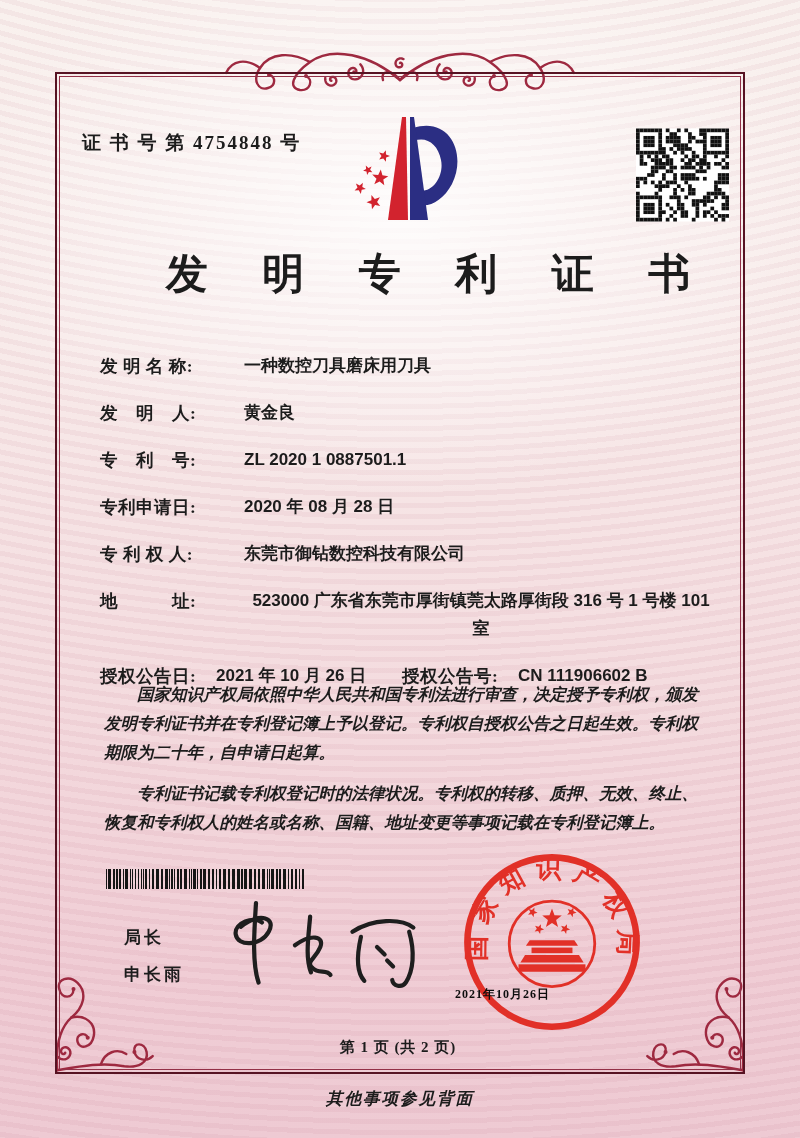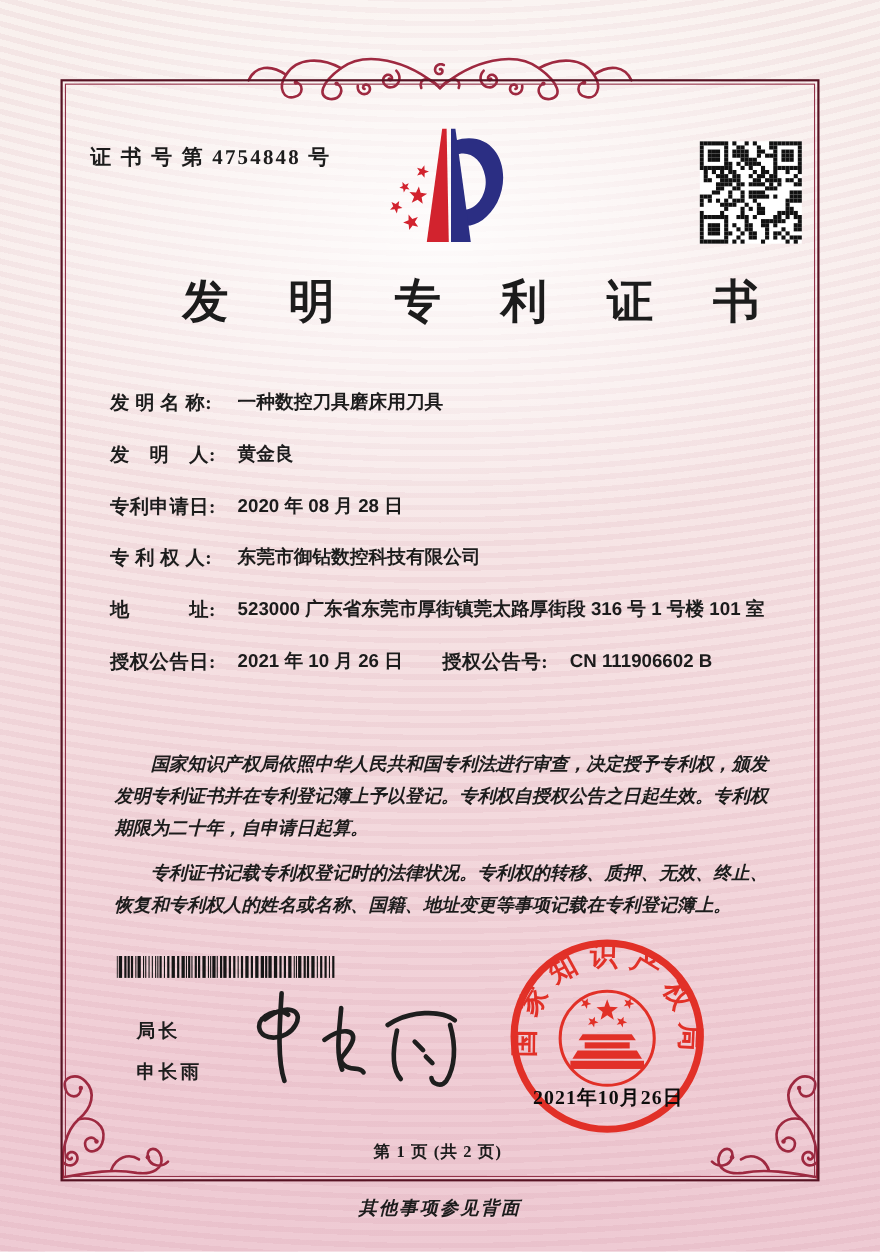--- a/index.html
+++ b/index.html
@@ -16,37 +16,37 @@
     border:1px solid #933047;}
   .songti{font-family:"Liberation Serif","DejaVu Serif",serif;}
   .heiti{font-family:"Liberation Sans","DejaVu Sans",sans-serif;margin-left:36px;}
   .kaiti{font-family:"Liberation Serif","DejaVu Serif",serif;font-style:italic;}
   .cert-no{position:absolute;left:82px;top:130px;font-size:19px;font-weight:bold;letter-spacing:2px;}
   .logo{position:absolute;left:344px;top:112px;width:120px;height:128px;}
   .qr{position:absolute;left:636px;top:127px;width:93px;height:96px;}
   .title{position:absolute;left:55px;top:246px;width:768px;text-align:center;
     font-size:42px;font-weight:bold;letter-spacing:22px;margin-right:-22px;}
   .fields{position:absolute;left:100px;top:352px;width:618px;}
-  .frow{display:flex;align-items:flex-start;margin-bottom:19px;line-height:28px;}
+  .frow{display:flex;align-items:flex-start;margin-bottom:19px;line-height:28px;gap:28px;}
   .flabel{flex:0 0 112px;font-size:17.5px;font-weight:bold;letter-spacing:.5px;}
   .fvalue{font-size:17px;font-weight:bold;padding-left:4px;max-width:498px;
     font-family:"Liberation Sans","DejaVu Sans",sans-serif;text-align:center;}
   .grant-row{display:flex;margin-top:0px;line-height:28px;}
   .grant-left{display:flex;width:302px;}
   .grant-right{display:flex;}
   .paras{position:absolute;left:92px;top:668px;width:622px;
     font-size:16.5px;font-weight:600;line-height:29px;}
   .paras p{margin:12px;text-indent:2em;}
   .barcode{position:absolute;left:106px;top:869px;width:202px;height:20px;}
   .sig-block{position:absolute;left:88px;top:926px;font-size:17px;font-weight:bold;letter-spacing:3px;}
   .sig-block div{margin-bottom:14px;}
   .signature{position:absolute;left:212px;top:892px;width:220px;height:110px;}
   .seal{position:absolute;left:459px;top:849px;width:186px;height:186px;opacity:.93;}
-  .seal-date{position:absolute;left:455px;top:986px;width:196px;text-align:center;
-    font-size:18px;font-weight:bold;letter-spacing:1px;color:#0d0d0d;}
+  .seal-date{position:absolute;left:455px;top:986px;width:196px;
+    font-size:12px;font-weight:bold;letter-spacing:1px;color:#0d0d0d;}
   .page-info{position:absolute;left:55px;top:1038px;width:686px;text-align:center;
     font-size:15px;font-weight:600;letter-spacing:1px;}
   .back-note{position:absolute;left:0;top:1088px;width:800px;text-align:center;
     font-size:16.5px;font-weight:600;letter-spacing:2px;}
   .orn{position:absolute;pointer-events:none;}
   #orn-top{left:218px;top:28px;width:364px;height:78px;}
   #orn-bl{left:40px;top:956px;width:132px;height:128px;}
   #orn-br{left:628px;top:956px;width:132px;height:128px;transform:scaleX(-1);}
 </style>
 </head>
@@ -436,20 +436,24 @@
   <div class="fields">
     <div class="frow">
       <span class="flabel songti">发 明 名 称:</span>
       <span class="fvalue">一种数控刀具磨床用刀具</span>
     </div>
     <div class="frow">
       <span class="flabel songti">发　明　人:</span>
       <span class="fvalue">黄金良</span>
     </div>
     <div class="frow">
+      <span class="flabel songti">专　利　号:</span>
+      <span class="fvalue">ZL 2020 1 0887501.1</span>
+    </div>
+    <div class="frow">
       <span class="flabel songti">专利申请日:</span>
       <span class="fvalue">2020 年 08 月 28 日</span>
     </div>
     <div class="frow">
       <span class="flabel songti">专 利 权 人:</span>
       <span class="fvalue">东莞市御钻数控科技有限公司</span>
     </div>
     <div class="frow">
       <span class="flabel songti">地　　　址:</span>
       <span class="fvalue">523000 广东省东莞市厚街镇莞太路厚街段 316 号 1 号楼 101 室</span>

